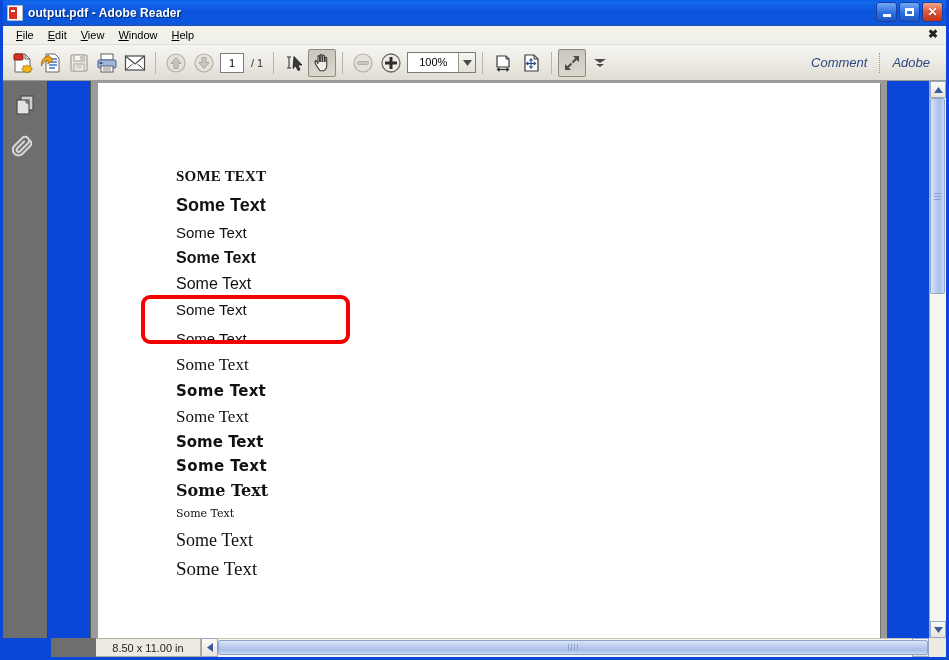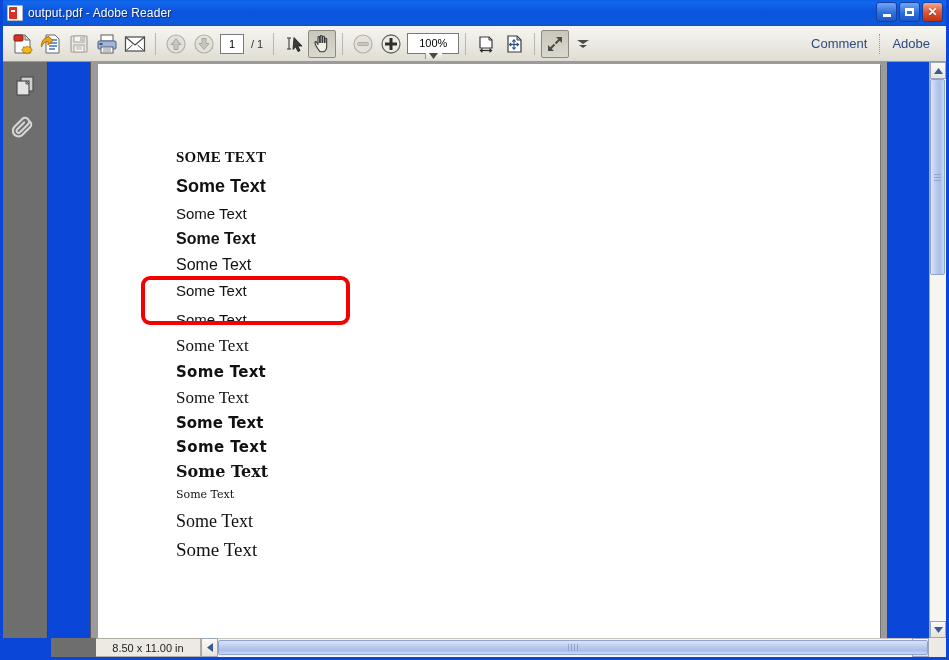--- a/index.html
+++ b/index.html
@@ -29,21 +29,21 @@
   }
   .titlebar .appicon::before {
     content: ""; position: absolute; left: 1px; top: 1px; width: 8px; height: 12px;
     background: #d93025; border-radius: 1px 0 0 1px;
   }
   .titlebar .appicon::after {
     content: ""; position: absolute; left: 3px; top: 4px; width: 4px; height: 2px;
     background: #fff;
   }
   .titlebar .title {
-    color: #fff; font-size: 12px; font-weight: normal;
+    color: #fff; font-size: 12px; font-weight: bold;
     text-shadow: 1px 1px 1px rgba(0,0,0,.55);
     white-space: nowrap; letter-spacing: .1px;
   }
   .wbtns { position: absolute; right: 3px; top: 2px; display: flex; gap: 2px; }
   .wbtn {
     width: 21px; height: 20px; border-radius: 3px;
     border: 1px solid #1a3f9e;
     display: flex; align-items: center; justify-content: center;
     position: relative;
   }
@@ -76,34 +76,34 @@
   .tb svg { display: block; }
   .sep { width: 1px; height: 22px; background: #b9b6ab; margin: 0 6px; flex: 0 0 1px; }
   .pagebox {
     width: 24px; height: 20px; background: #fff; border: 1px solid #7a7a7a;
     font-size: 11px; text-align: center; line-height: 18px; color: #000;
     margin-left: 2px;
   }
   .pagetot { font-size: 11px; color: #333; margin: 0 4px 0 7px; white-space: nowrap; }
   .zoombox {
     display: flex; align-items: center; border: 1px solid #7a7a7a; background: #fff;
-    height: 21px; margin-left: 2px; flex-direction: column;
+    height: 21px; margin-left: 2px;
   }
   .zoomval { width: 50px; font-size: 11px; text-align: center; color: #000; line-height: 19px; }
   .zoomarrow {
     width: 17px; height: 19px; background: linear-gradient(to bottom,#f7f6f2,#e2dfd6);
     border-left: 1px solid #9a978d; display: flex; align-items: center; justify-content: center;
   }
   .tb.pressed {
     background: linear-gradient(to bottom,#c9c6bb,#dbd8ce);
     border: 1px solid #8d8a80; border-radius: 2px;
   }
   .spacer { flex: 1 1 auto; }
   .tbtext {
-    font-size: 13px; color: #2b4a82; padding: 0 10px; white-space: nowrap;
+    font-size: 13px; color: #2b4a82; padding: 0 10px; white-space: nowrap; font-style: italic;
   }
   .dotsep { width:0; border-left: 1px dotted #9a978d; height: 20px; margin: 0 2px; }
   
   .bodyarea { flex: 1 1 auto; display: flex; min-height: 0; gap: 42px; }
   .navpane {
     flex: 0 0 45px; background: #6e6e6e;
     border-right: 1px solid #3d3d3d;
     padding-top: 9px; display: flex; flex-direction: column; align-items: center; gap: 12px;
   }
   .navbtn { width: 30px; height: 30px; display: flex; align-items: center; justify-content: center; }
@@ -196,20 +196,28 @@
         </div>
       <div class="wbtn max">
           <div class="sq"></div>
         </div>
       <div class="wbtn close">
           <span class="g">✕</span>
         </div>
     </div>
   </div>
 
+  <div class="menubar">
+    <div class="menuitem"><u>F</u>ile</div>
+    <div class="menuitem"><u>E</u>dit</div>
+    <div class="menuitem"><u>V</u>iew</div>
+    <div class="menuitem"><u>W</u>indow</div>
+    <div class="menuitem"><u>H</u>elp</div>
+    <div class="menu-close">✖</div>
+  </div>
 
   <div class="toolbar">
 
     <div class="tb">
       <svg width="24" height="24" viewBox="0 0 24 24">
         <path d="M4 3h10l5 5v13H4z" fill="#fdfdfd" stroke="#666" stroke-width="1"></path>
         <path d="M14 3l5 5h-5z" fill="#dcdcdc" stroke="#666" stroke-width="1"></path>
         <rect x="3" y="3" width="9" height="6" rx="1" fill="#d93025" stroke="#8d1d12" stroke-width="1"></rect>
         <path d="M16 14l1.6 1.2 1.9-.5.4 1.9 1.5 1.3-1.5 1.3-.4 1.9-1.9-.5L16 22l-1.6-1.4-1.9.5-.4-1.9L10.6 18l1.5-1.3.4-1.9 1.9.5z" fill="#f5b61a" stroke="#9a7105" stroke-width=".8"></path>
       </svg>

